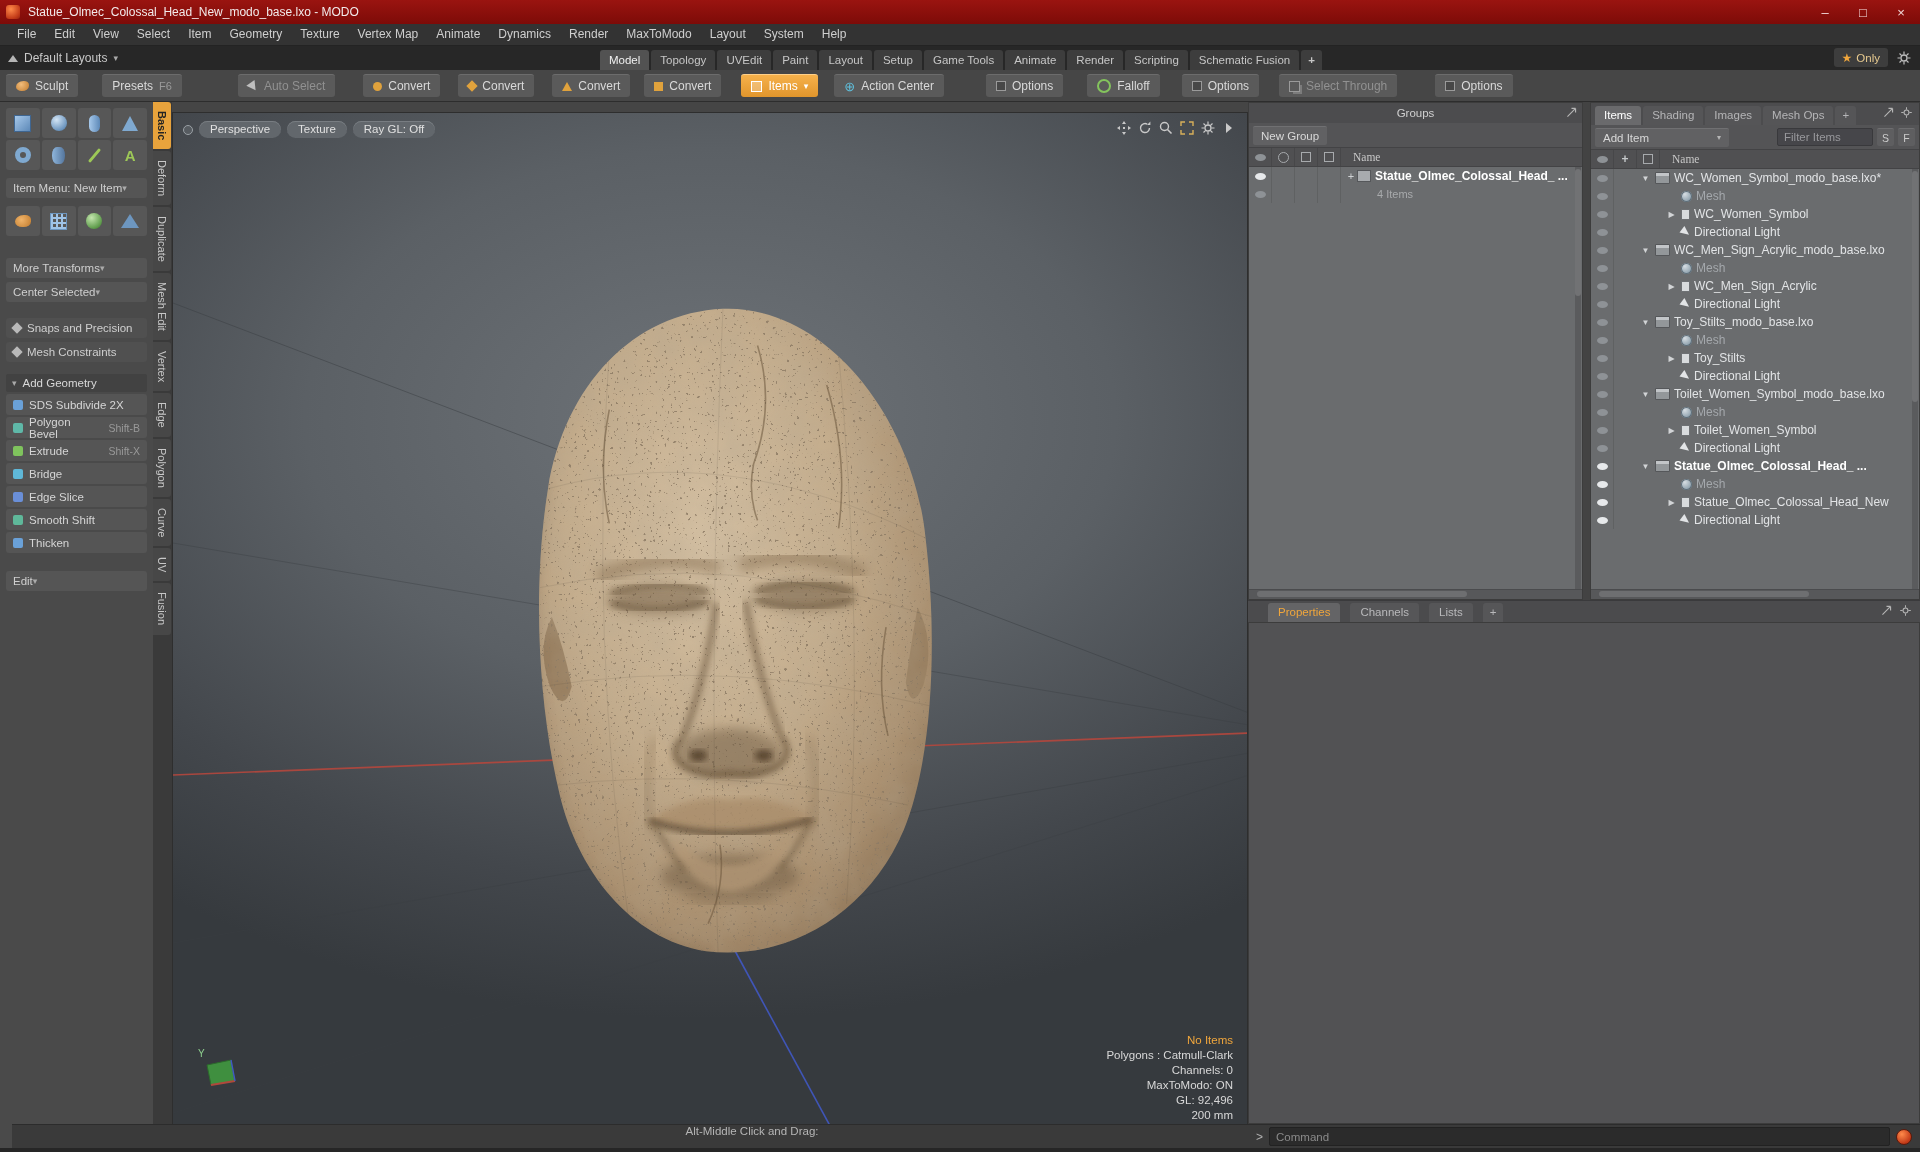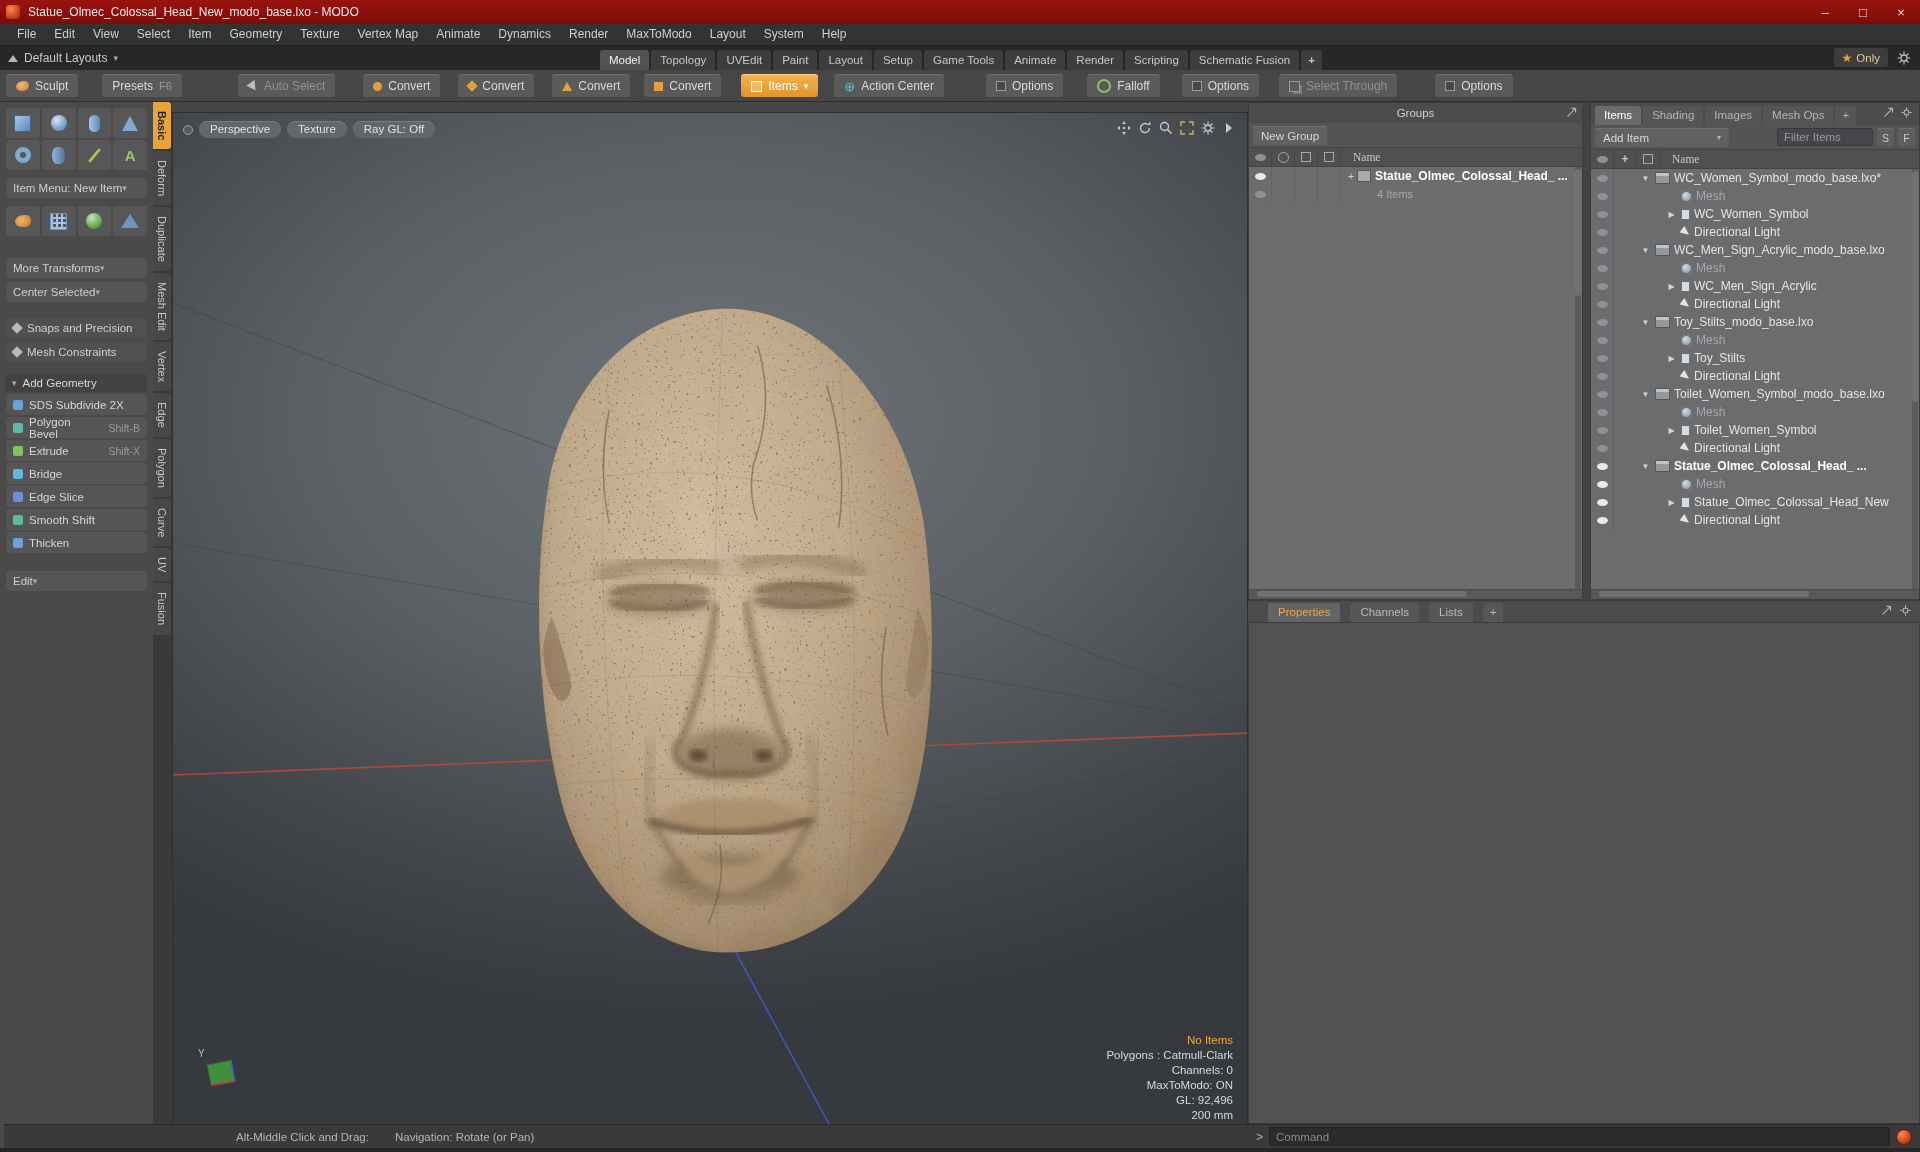--- a/index.html
+++ b/index.html
@@ -95,22 +95,22 @@
   .vp-bg{position:absolute;left:0;top:0;}
   .vp-head{position:absolute;left:288px;top:178px;width:514px;height:692px;}
   .vp-pills{position:absolute;left:10px;top:8px;display:flex;align-items:center;gap:6px;}
   .vp-dot{width:8px;height:8px;border-radius:50%;border:1px solid #9aa0a5;background:#565b60;}
   .pill{height:17px;line-height:17px;border-radius:9px;background:#62676c;color:#e0e0e0;font-size:11.5px;padding:0 11px;
     box-shadow:inset 0 1px 0 #787d82;}
   .vp-icons{position:absolute;right:10px;top:7px;display:flex;align-items:center;gap:5px;}
   .vp-info{position:absolute;right:14px;bottom:10px;text-align:right;font-size:11.5px;line-height:15px;color:#d8d8d8;}
   .vp-info .hot{color:#f0a63c;}
   .vp-gizmo{position:absolute;left:22px;bottom:42px;}
-  .statusbar{position:absolute;left:4px;top:1124px;width:1248px;height:24px;background:#3a3a3a;color:#b5b5b5;
-    font-size:11.5px;display:flex;align-items:center;padding-left:232px;box-sizing:border-box;gap:26px;border-top:1px solid #2c2c2c;}
+  .statusbar{position:absolute;left:12px;top:1124px;width:1248px;height:24px;background:#3a3a3a;color:#b5b5b5;
+    font-size:11.5px;display:flex;align-items:center;padding-left:232px;box-sizing:border-box;gap:26px;border-top:1px solid #2c2c2c;flex-direction:column;}
   .bottomedge{position:absolute;left:0;top:1148px;width:1920px;height:4px;background:#262626;}
   
   .rgap{position:absolute;left:1583px;top:102px;width:7px;height:498px;background:#434343;}
   .panel{position:absolute;top:102px;height:498px;background:#58585a;box-sizing:border-box;border:1px solid #3c3c3c;display:flex;flex-direction:column;}
   .groups-panel{left:1248px;width:335px;}
   .items-panel{left:1590px;width:330px;}
   .panel-title{height:20px;background:#4c4c4e;display:flex;align-items:center;justify-content:center;color:#d0d0d0;
     font-size:11.5px;position:relative;flex:none;}
   .panel-title .corner{position:absolute;right:4px;top:3px;}
   .panel-toolrow{height:24px;display:flex;align-items:center;padding:0 4px;gap:4px;flex:none;background:#545456;}

